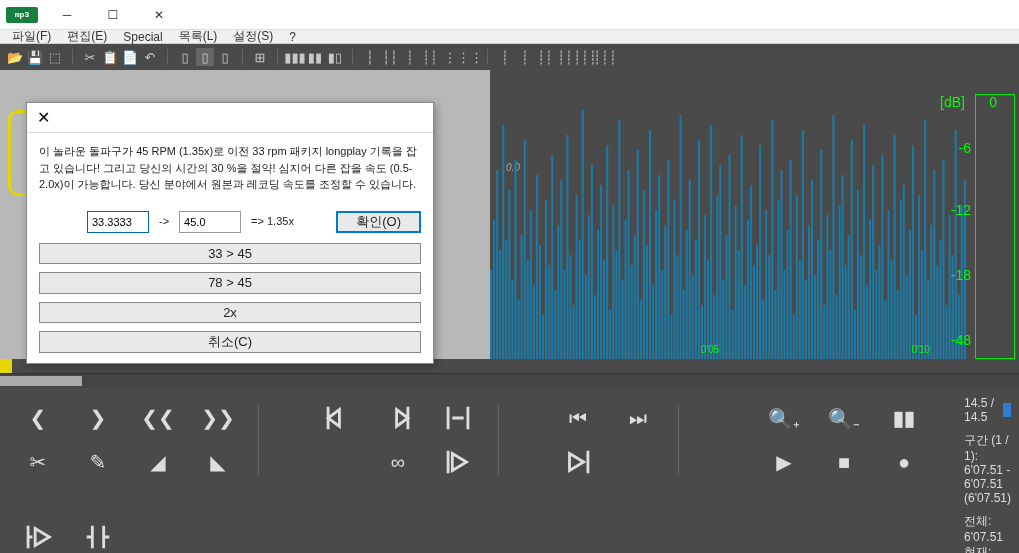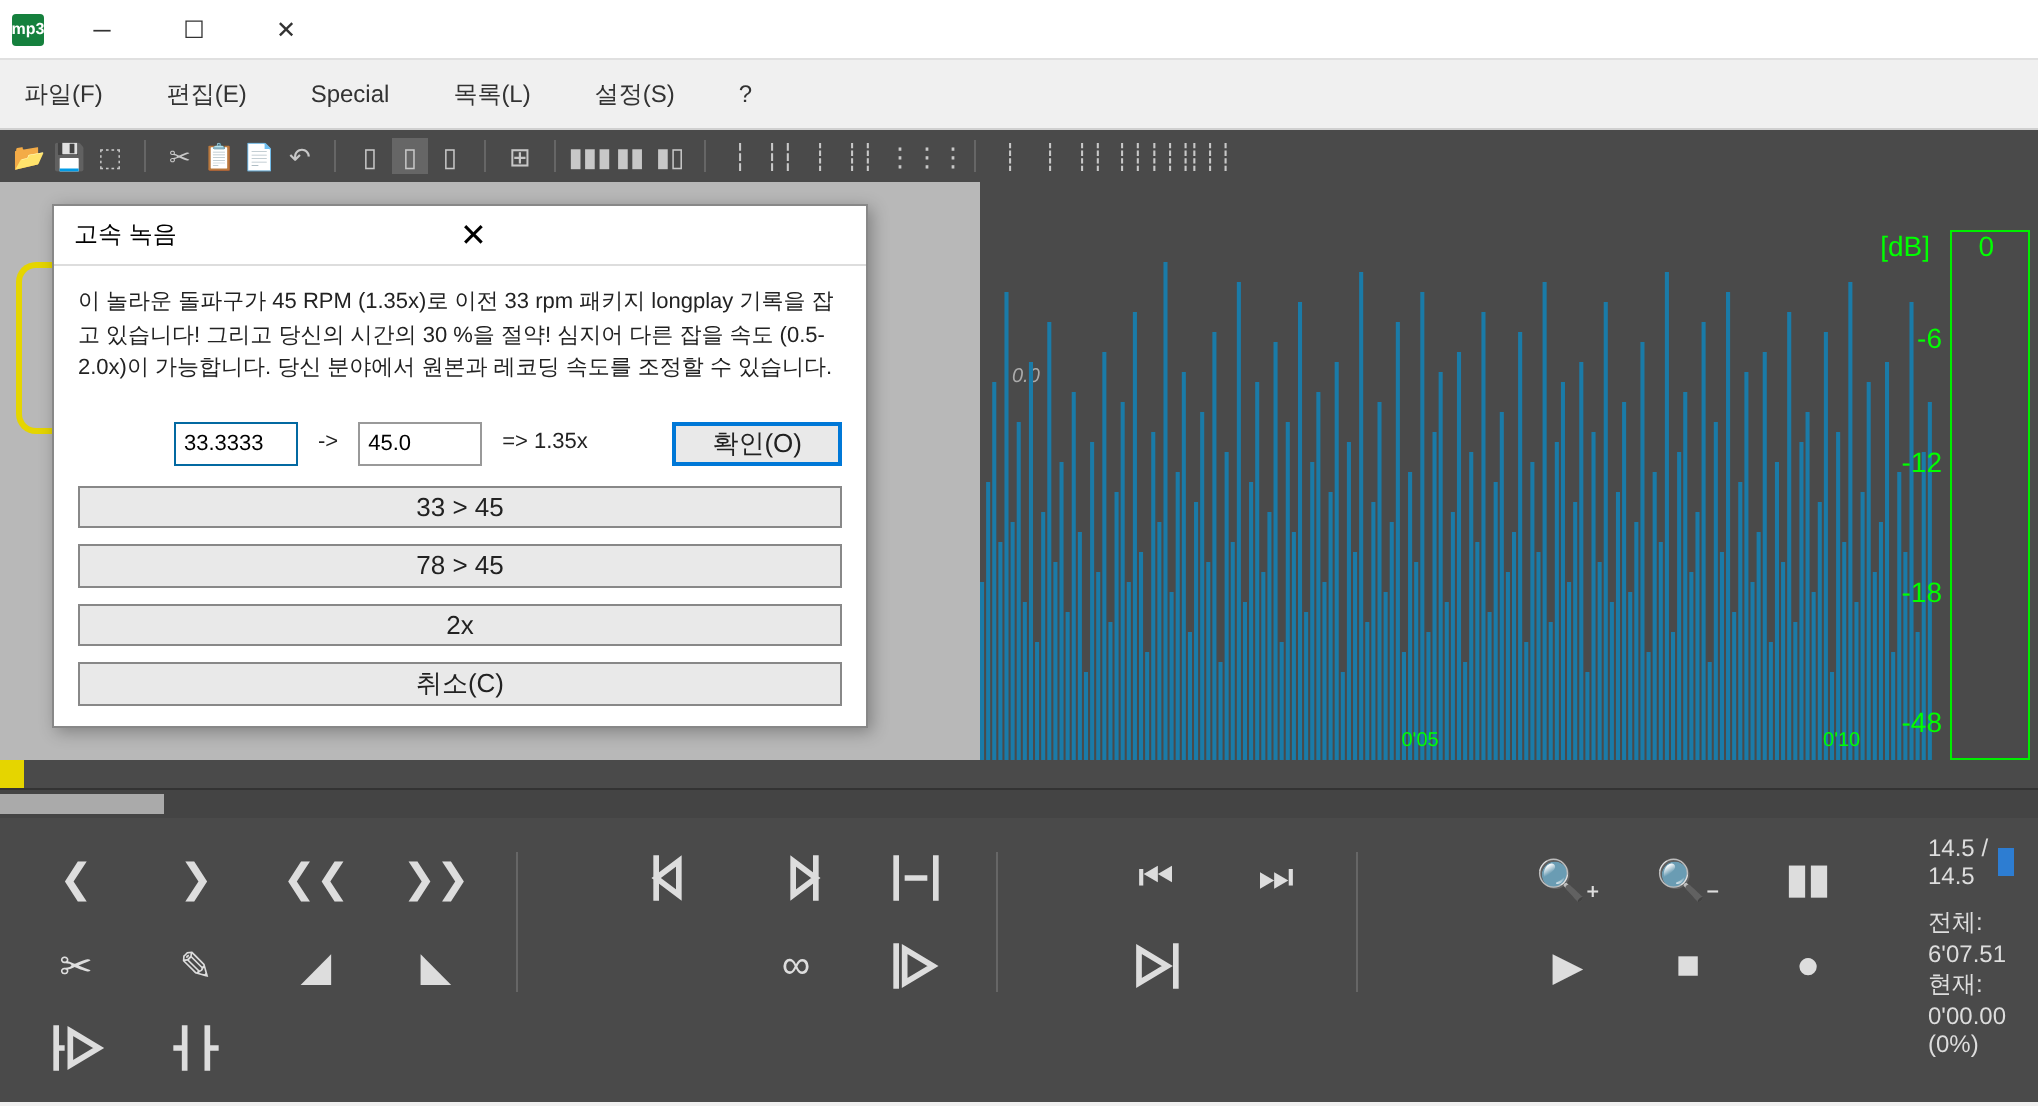--- a/index.html
+++ b/index.html
@@ -1,24 +1,24 @@
 <!DOCTYPE html>
 <html><head>
 <meta charset="utf-8">
 <style>
 * { margin: 0; padding: 0; box-sizing: border-box; font-family: "Segoe UI", Tahoma, sans-serif; }
 body { width: 1019px; height: 553px; background: #f0f0f0; overflow: hidden; position: relative; }
 
 .titlebar { height: 30px; background: #fff; display: flex; align-items: center; padding-left: 6px; border-bottom: 1px solid #e0e0e0; }
-.titlebar-icon { width: 16px; height: 16px; background: #15803d; border-radius: 2px; margin-right: 6px; display: flex; align-items: center; justify-content: center; color: #fff; font-size: 8px; font-weight: bold; }
+.titlebar-icon { width: 32px; height: 16px; background: #15803d; border-radius: 2px; margin-right: 6px; display: flex; align-items: center; justify-content: center; color: #fff; font-size: 8px; font-weight: bold; font-family: Liberation Mono, monospace; }
 .titlebar-text { font-size: 12px; color: #333; flex: 1; }
 .win-controls { display: flex; }
 .win-btn { width: 46px; height: 30px; display: flex; align-items: center; justify-content: center; color: #333; font-size: 12px; }
 
-.menubar { height: 35px; background: #f0f0f0; display: flex; align-items: center; padding: 0 4px; font-size: 12px; border-bottom: 1px solid #d0d0d0; gap: 16px; }
+.menubar { height: 14px; background: #f0f0f0; display: flex; align-items: center; padding: 0 4px; font-size: 12px; border-bottom: 1px solid #d0d0d0; }
 .menu-item { padding: 2px 8px; color: #333; }
 
 .toolbar { height: 26px; background: #4a4a4a; display: flex; align-items: center; padding: 0 6px; gap: 2px; }
 .tb-ico { width: 18px; height: 18px; display: flex; align-items: center; justify-content: center; color: #c8c8c8; font-size: 13px; }
 .tb-sep { width: 1px; height: 16px; background: #666; margin: 0 6px; }
 
 .waveform-area { height: 289px; background: #4a4a4a; position: relative; }
 .left-panel { position: absolute; left: 0; top: 0; width: 490px; height: 100%; background: #b8b8b8; }
 .left-panel::before { content: ""; position: absolute; left: 8px; top: 40px; width: 18px; height: 80px; border: 3px solid #e5d500; border-radius: 10px 0 0 10px; border-right: none; }
 .wave-canvas { position: absolute; left: 490px; top: 0; right: 50px; bottom: 0; }
@@ -365,27 +365,27 @@
     <div class="ctrl-btn">■</div>
     <div class="ctrl-btn">●</div>
   </div>
   <div class="info-panel">
     <div class="info-top">
       <span>14.5 / 14.5</span>
       <div class="slider">
           <div class="slider-thumb"></div>
         </div>
     </div>
+    <div>구간 (1 / 1): 6'07.51 - 6'07.51 (6'07.51)</div>
     <div>전체: 6'07.51   현재: 0'00.00 (0%)</div>
   </div>
 </div>
 
 <div class="dialog">
   <div class="dlg-title">
-    <span>고속 녹음</span>
     <span class="dlg-close">✕</span>
   </div>
   <div class="dlg-body">
     <p>이 놀라운 돌파구가 45 RPM (1.35x)로 이전 33 rpm 패키지 longplay 기록을 잡고 있습니다! 그리고 당신의 시간의 30 %을 절약! 심지어 다른 잡을 속도 (0.5-2.0x)이 가능합니다. 당신 분야에서 원본과 레코딩 속도를 조정할 수 있습니다.</p>
     <div class="dlg-row">
       <input class="dlg-input focus" value="33.3333" style="">
       <span>-&gt;</span>
       <input class="dlg-input" value="45.0" style="">
       <span>=&gt; 1.35x</span>
       <div style="flex:1"></div>

